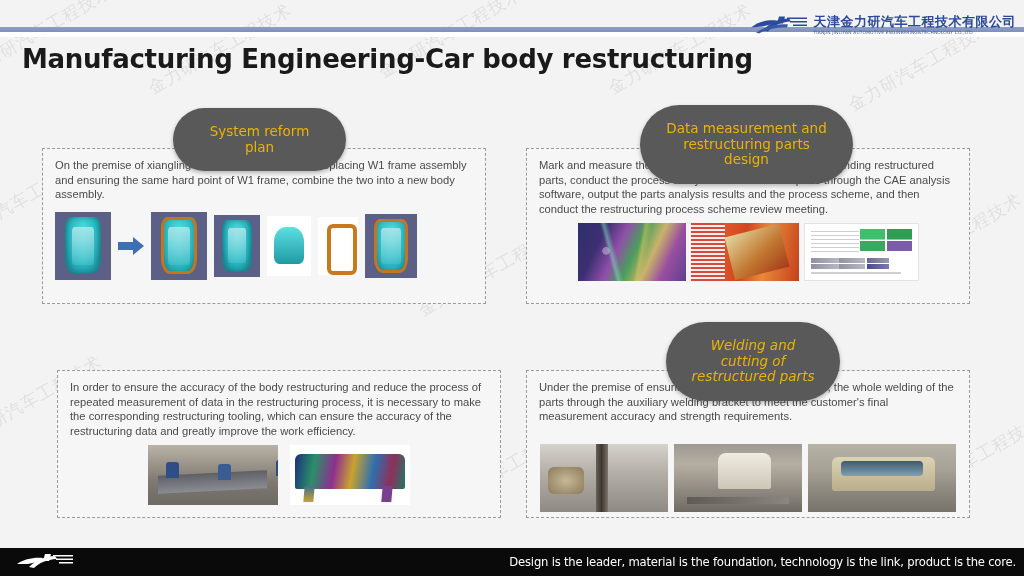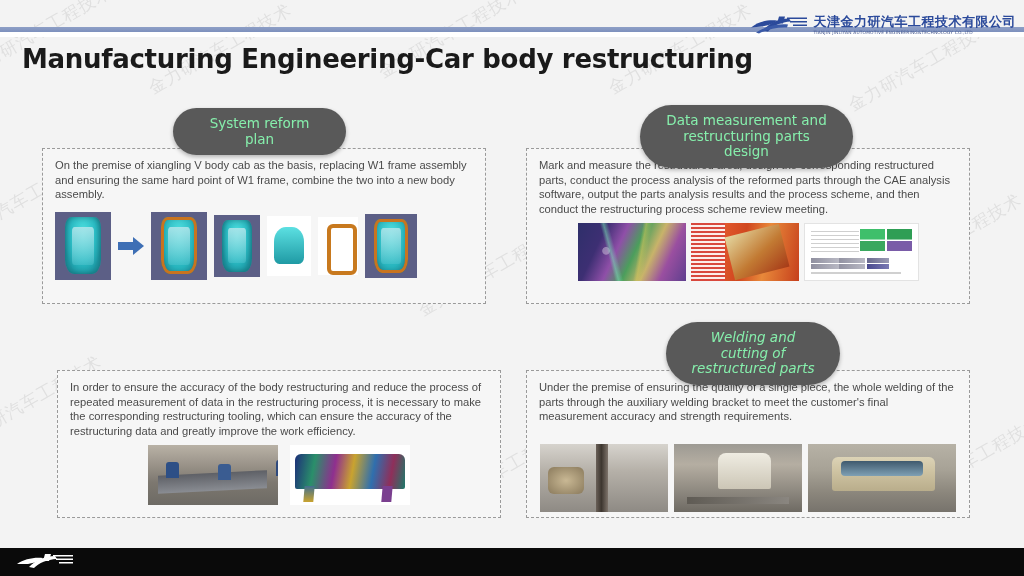--- a/index.html
+++ b/index.html
@@ -68,26 +68,26 @@
     font-size:26px;
     font-weight:bold;
     color:#1a1a1a;
     letter-spacing:-0.3px;
     z-index:4;
   }
 
   .pill {
     position:absolute;
     background:#595959;
-    color:#86efac;
+    color:#eab308;
     border-radius:999px;
     font-size:13.5px;
     line-height:15.5px;
     text-align:center;
-    padding:8px 22px;
+    padding:16px 22px;
     box-shadow:0 2px 4px rgba(0,0,0,.28);
     z-index:6;
     white-space:pre-line;
     font-family:"DejaVu Sans", sans-serif;
   }
 
   .panel {
     position:absolute;
     border:1px dashed #9a9a9a;
     background:#f6f6f6;
@@ -415,15 +415,16 @@
 
   <div class="footer">
     <svg class="footer-logo" viewBox="0 0 120 40">
       <path d="M4 24 C18 14, 38 10, 56 12 C50 18, 38 22, 26 24 Z" fill="#ffffff"></path>
       <path d="M28 30 C42 16, 60 8, 80 8 L84 14 C64 15, 48 22, 38 32 Z" fill="#ffffff"></path>
       <path d="M60 4 L72 4 L68 18 L56 18 Z" fill="#ffffff"></path>
       <rect x="76" y="6" width="40" height="3" fill="#ffffff"></rect>
       <rect x="82" y="13" width="34" height="3" fill="#ffffff"></rect>
       <rect x="88" y="20" width="28" height="3" fill="#ffffff"></rect>
     </svg>
+    <div class="footer-text">Design is the leader, material is the foundation, technology is the link, product is the core.</div>
   </div>
 
 </div>
 
 </body></html>

